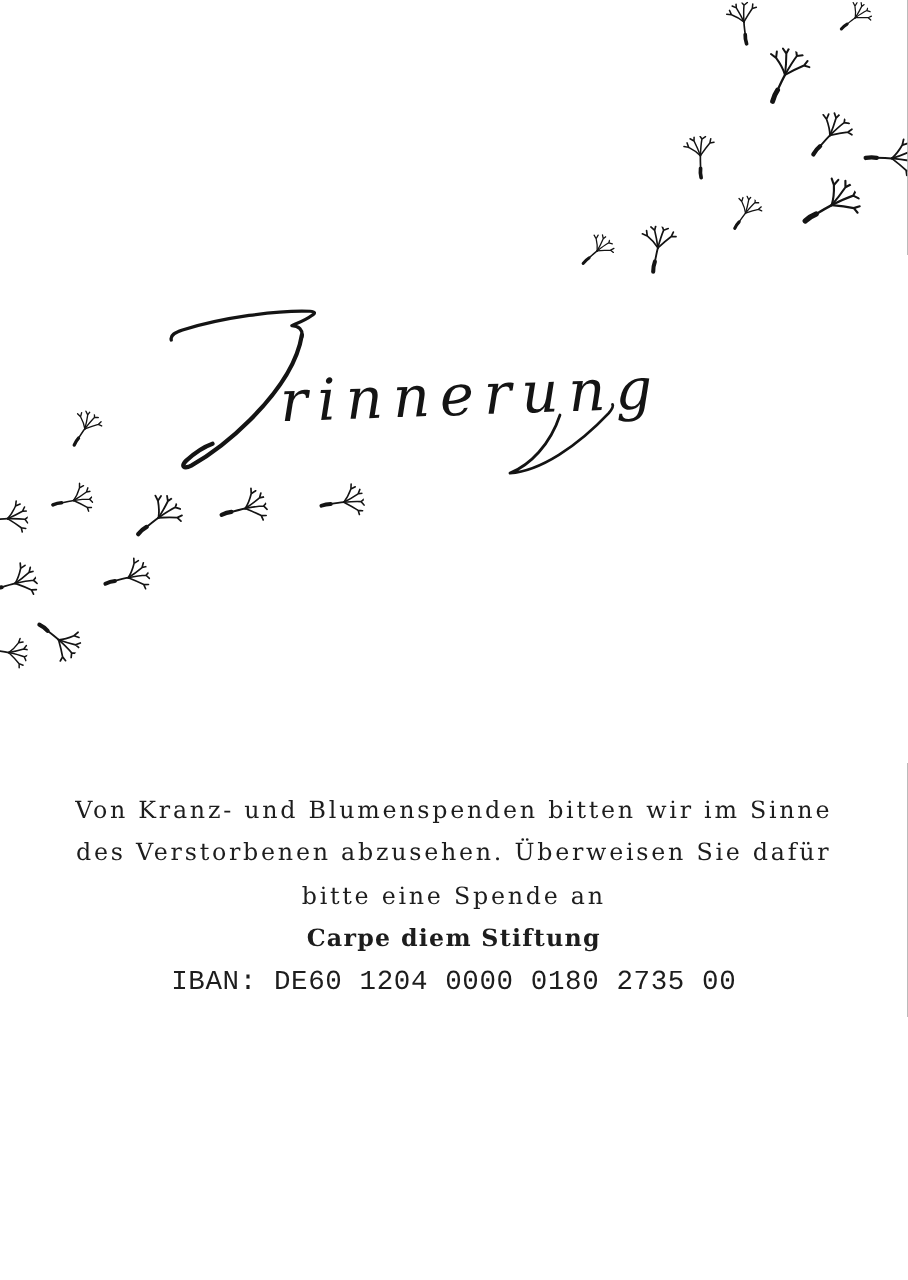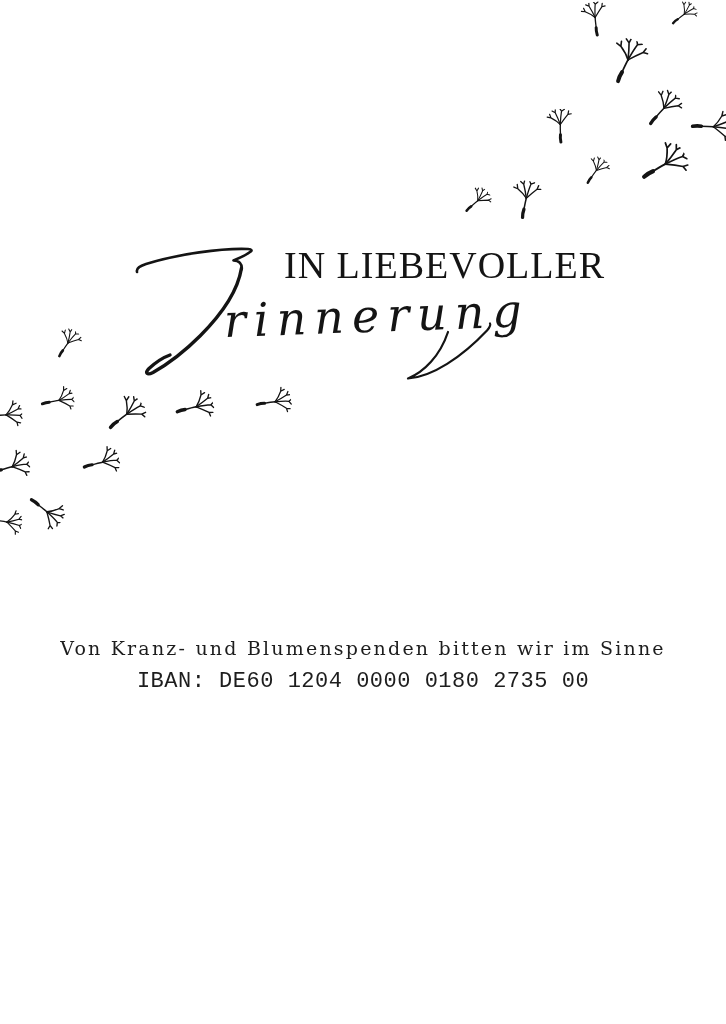--- a/index.html
+++ b/index.html
@@ -88,21 +88,20 @@
 <body>
 
 <div class="page">
 
   <svg class="ink-layer" viewBox="0 0 726 1024" fill="none" stroke="currentColor" stroke-linecap="round" stroke-linejoin="round">
     <path stroke-width="2.6" d="M137,272 C136,268 140,266 146,264 C178,254 222,248 248,249 C252,249.4 252.5,250.5 250,252 C244,256.5 238,258.5 233.5,260.5 C239,260.5 242.5,264 241.5,269.5"></path>
     <path stroke-width="3.4" d="M241.5,268 C238,290 222,314 200,336 C184,352 168,364 153,372.5 C147,375.5 144.5,373 149,368.5 C155,363 163,357.5 170,355"></path>
     <path stroke-width="2.2" d="M448,332 C440,356 424,372 408,378.5 C432,377 462,357 487,330.5 C489.5,327.5 491,325 490,323.5"></path>
   </svg>
 
-  <div class="title-serif">IN LIEBEVOLLER</div>
 
   <div class="title-script">
     <span>rinnerung</span>
   </div>
 
   <div class="seeds-layer">
       <svg class="seed" viewBox="0 0 40 52" fill="none" stroke="currentColor" stroke-linecap="round" stroke-linejoin="round" style="left: 581.5px; top: 2.45px; width: 27px; height: 35.1px; transform: rotate(-10deg);">
     <path stroke-width="4.4" d="M18.6,49 C18,45 18,42 18.9,38"></path>
     <path stroke-width="2" d="M18.9,39 C19.2,32 19.4,28 20,23"></path>
     <path stroke-width="1.8" d="M20,23 C16,18 11,14.5 7,12 M7,12 l-5.5,-1.5 M7,12 l-1.5,-5.5"></path>
@@ -259,16 +258,19 @@
     <path stroke-width="2" d="M18.9,39 C19.2,32 19.4,28 20,23"></path>
     <path stroke-width="1.8" d="M20,23 C16,18 11,14.5 7,12 M7,12 l-5.5,-1.5 M7,12 l-1.5,-5.5"></path>
     <path stroke-width="1.8" d="M20,23 C18,15.5 16,10 14,5 M14,5 l-4.5,-3 M14,5 l0.5,-5"></path>
     <path stroke-width="1.8" d="M20,23 C21,15 22,9 23.5,3.5 M23.5,3.5 l-2.5,-4.5 M23.5,3.5 l4.5,-2.5"></path>
     <path stroke-width="1.8" d="M20,23 C24.5,17.5 28.5,13 32.5,9 M32.5,9 l1.5,-5 M32.5,9 l5,-0.5"></path>
   </svg>
     </div>
 
   <div class="message">
     <p>Von Kranz- und Blumenspenden bitten wir im Sinne</p>
+    <p>des Verstorbenen abzusehen. Überweisen Sie dafür</p>
+    <p>bitte eine Spende an</p>
+    <p class="org">Carpe diem Stiftung</p>
     <p class="iban">IBAN: DE60 1204 0000 0180 2735 00</p>
   </div>
 
 </div>
 
 </body></html>

